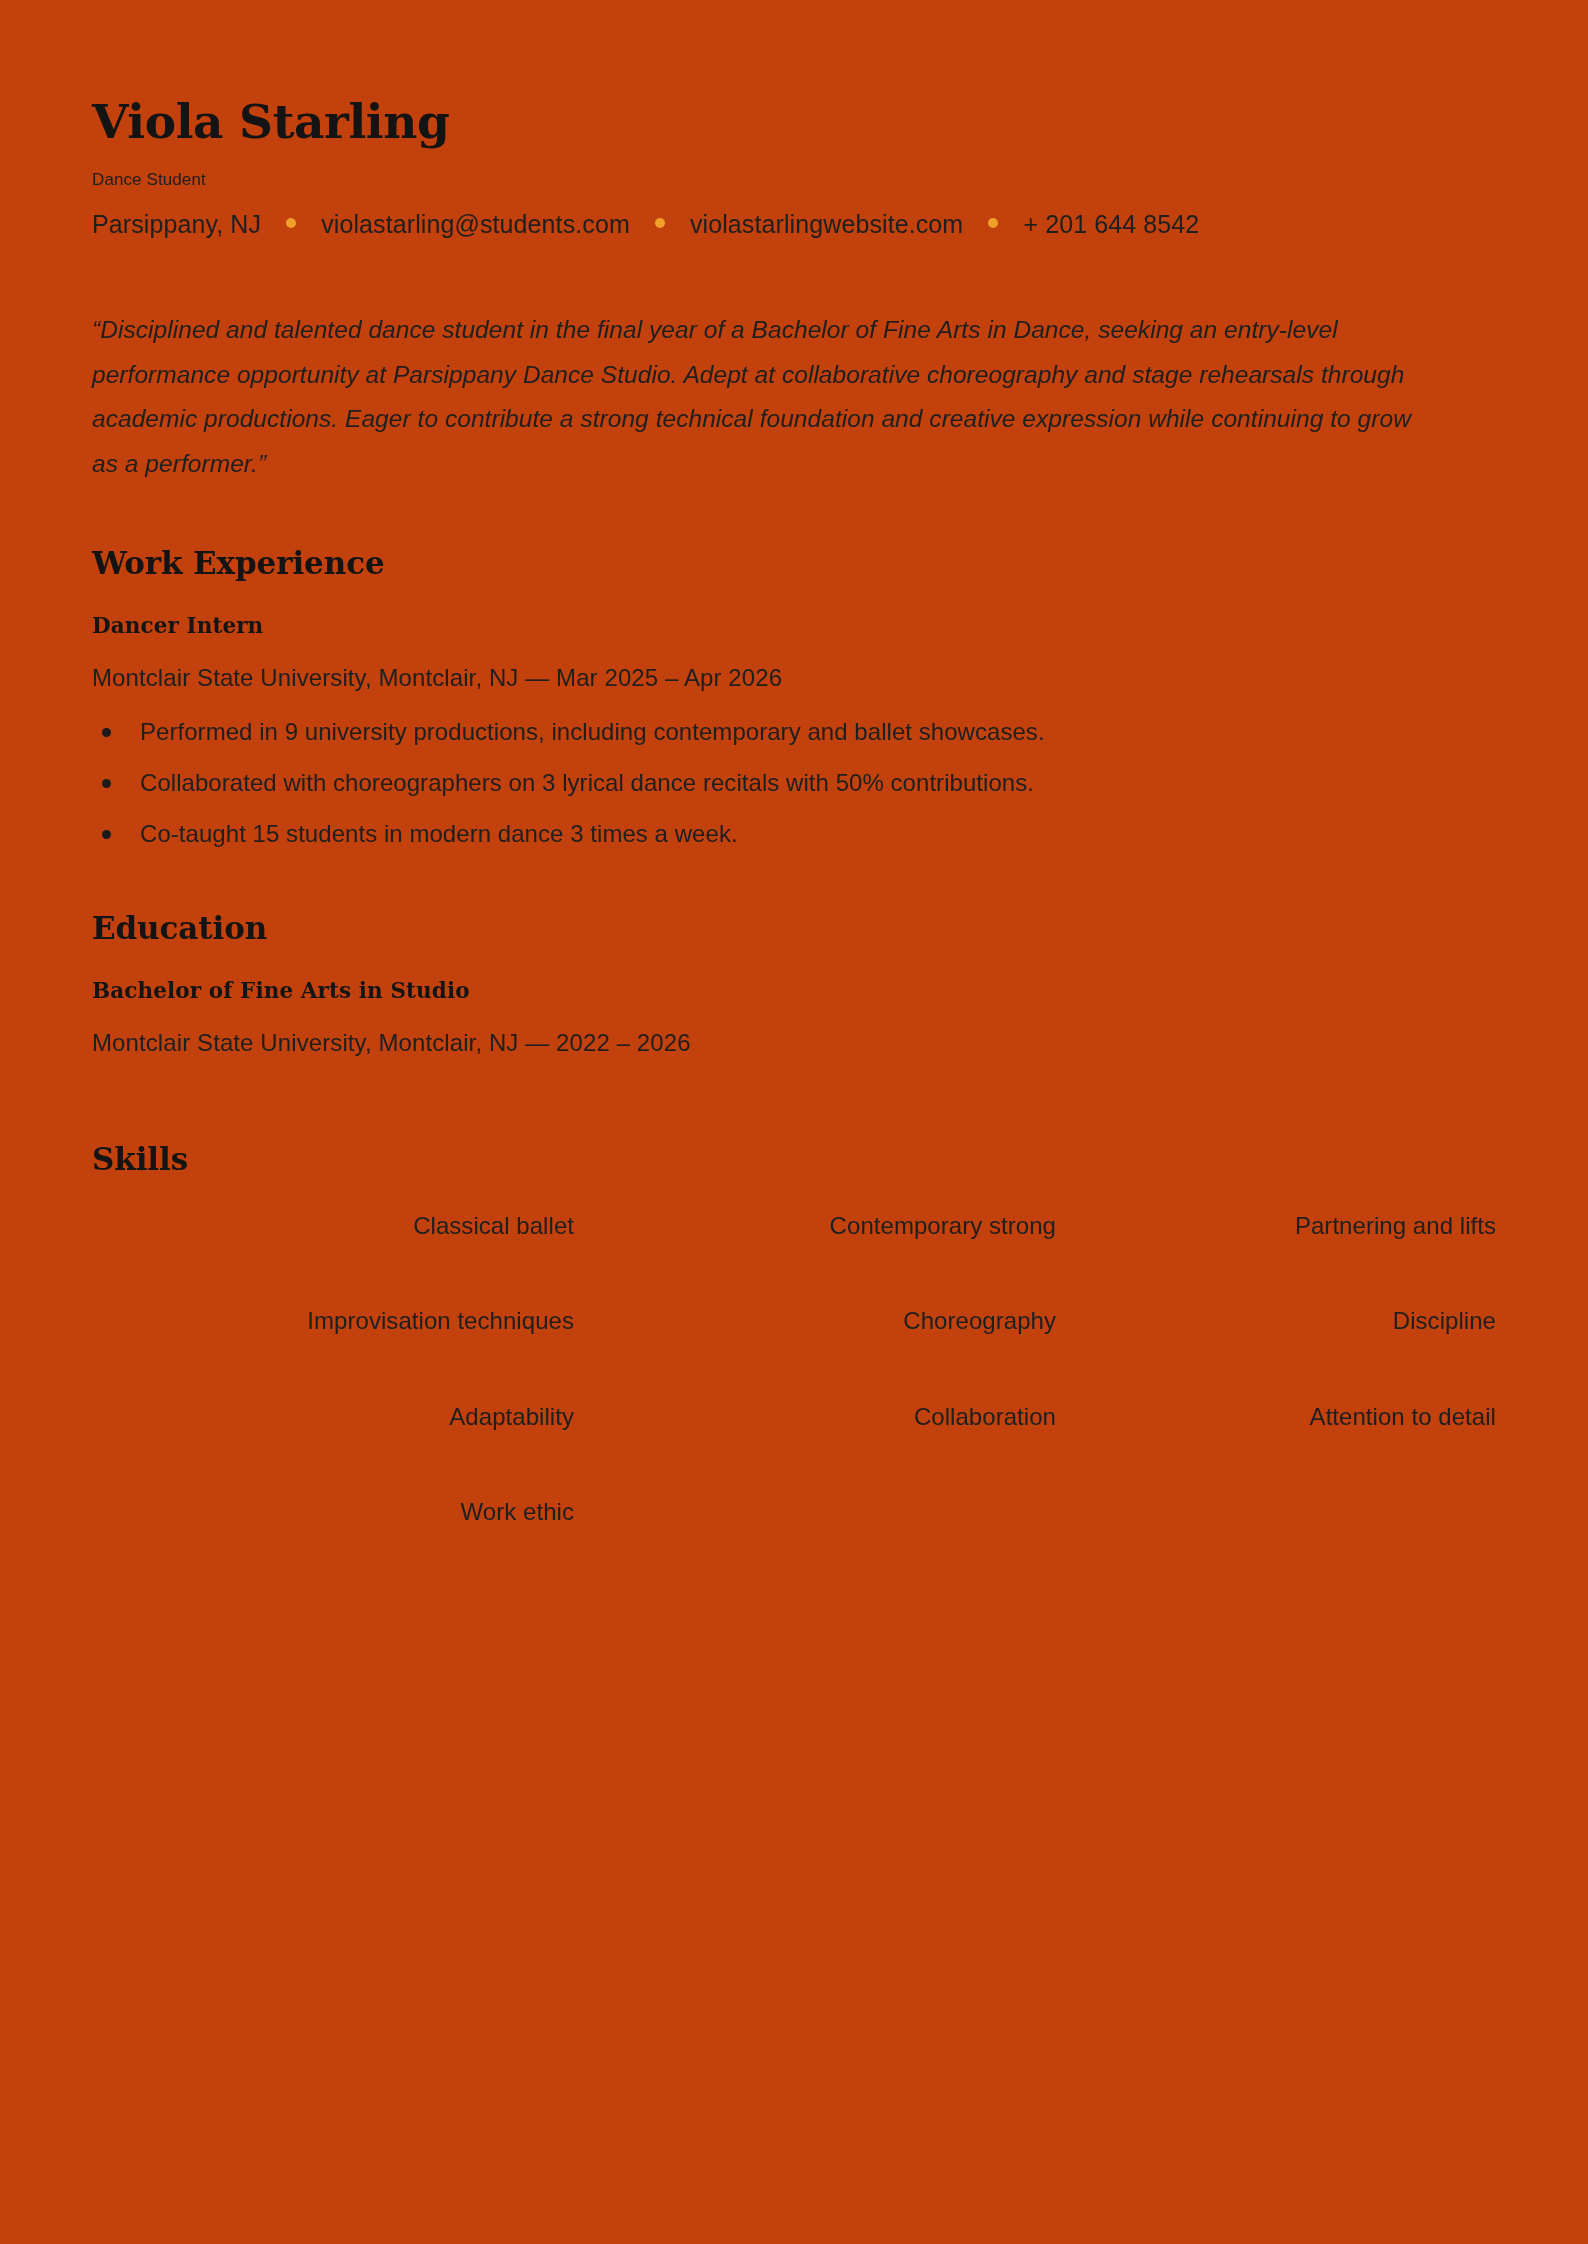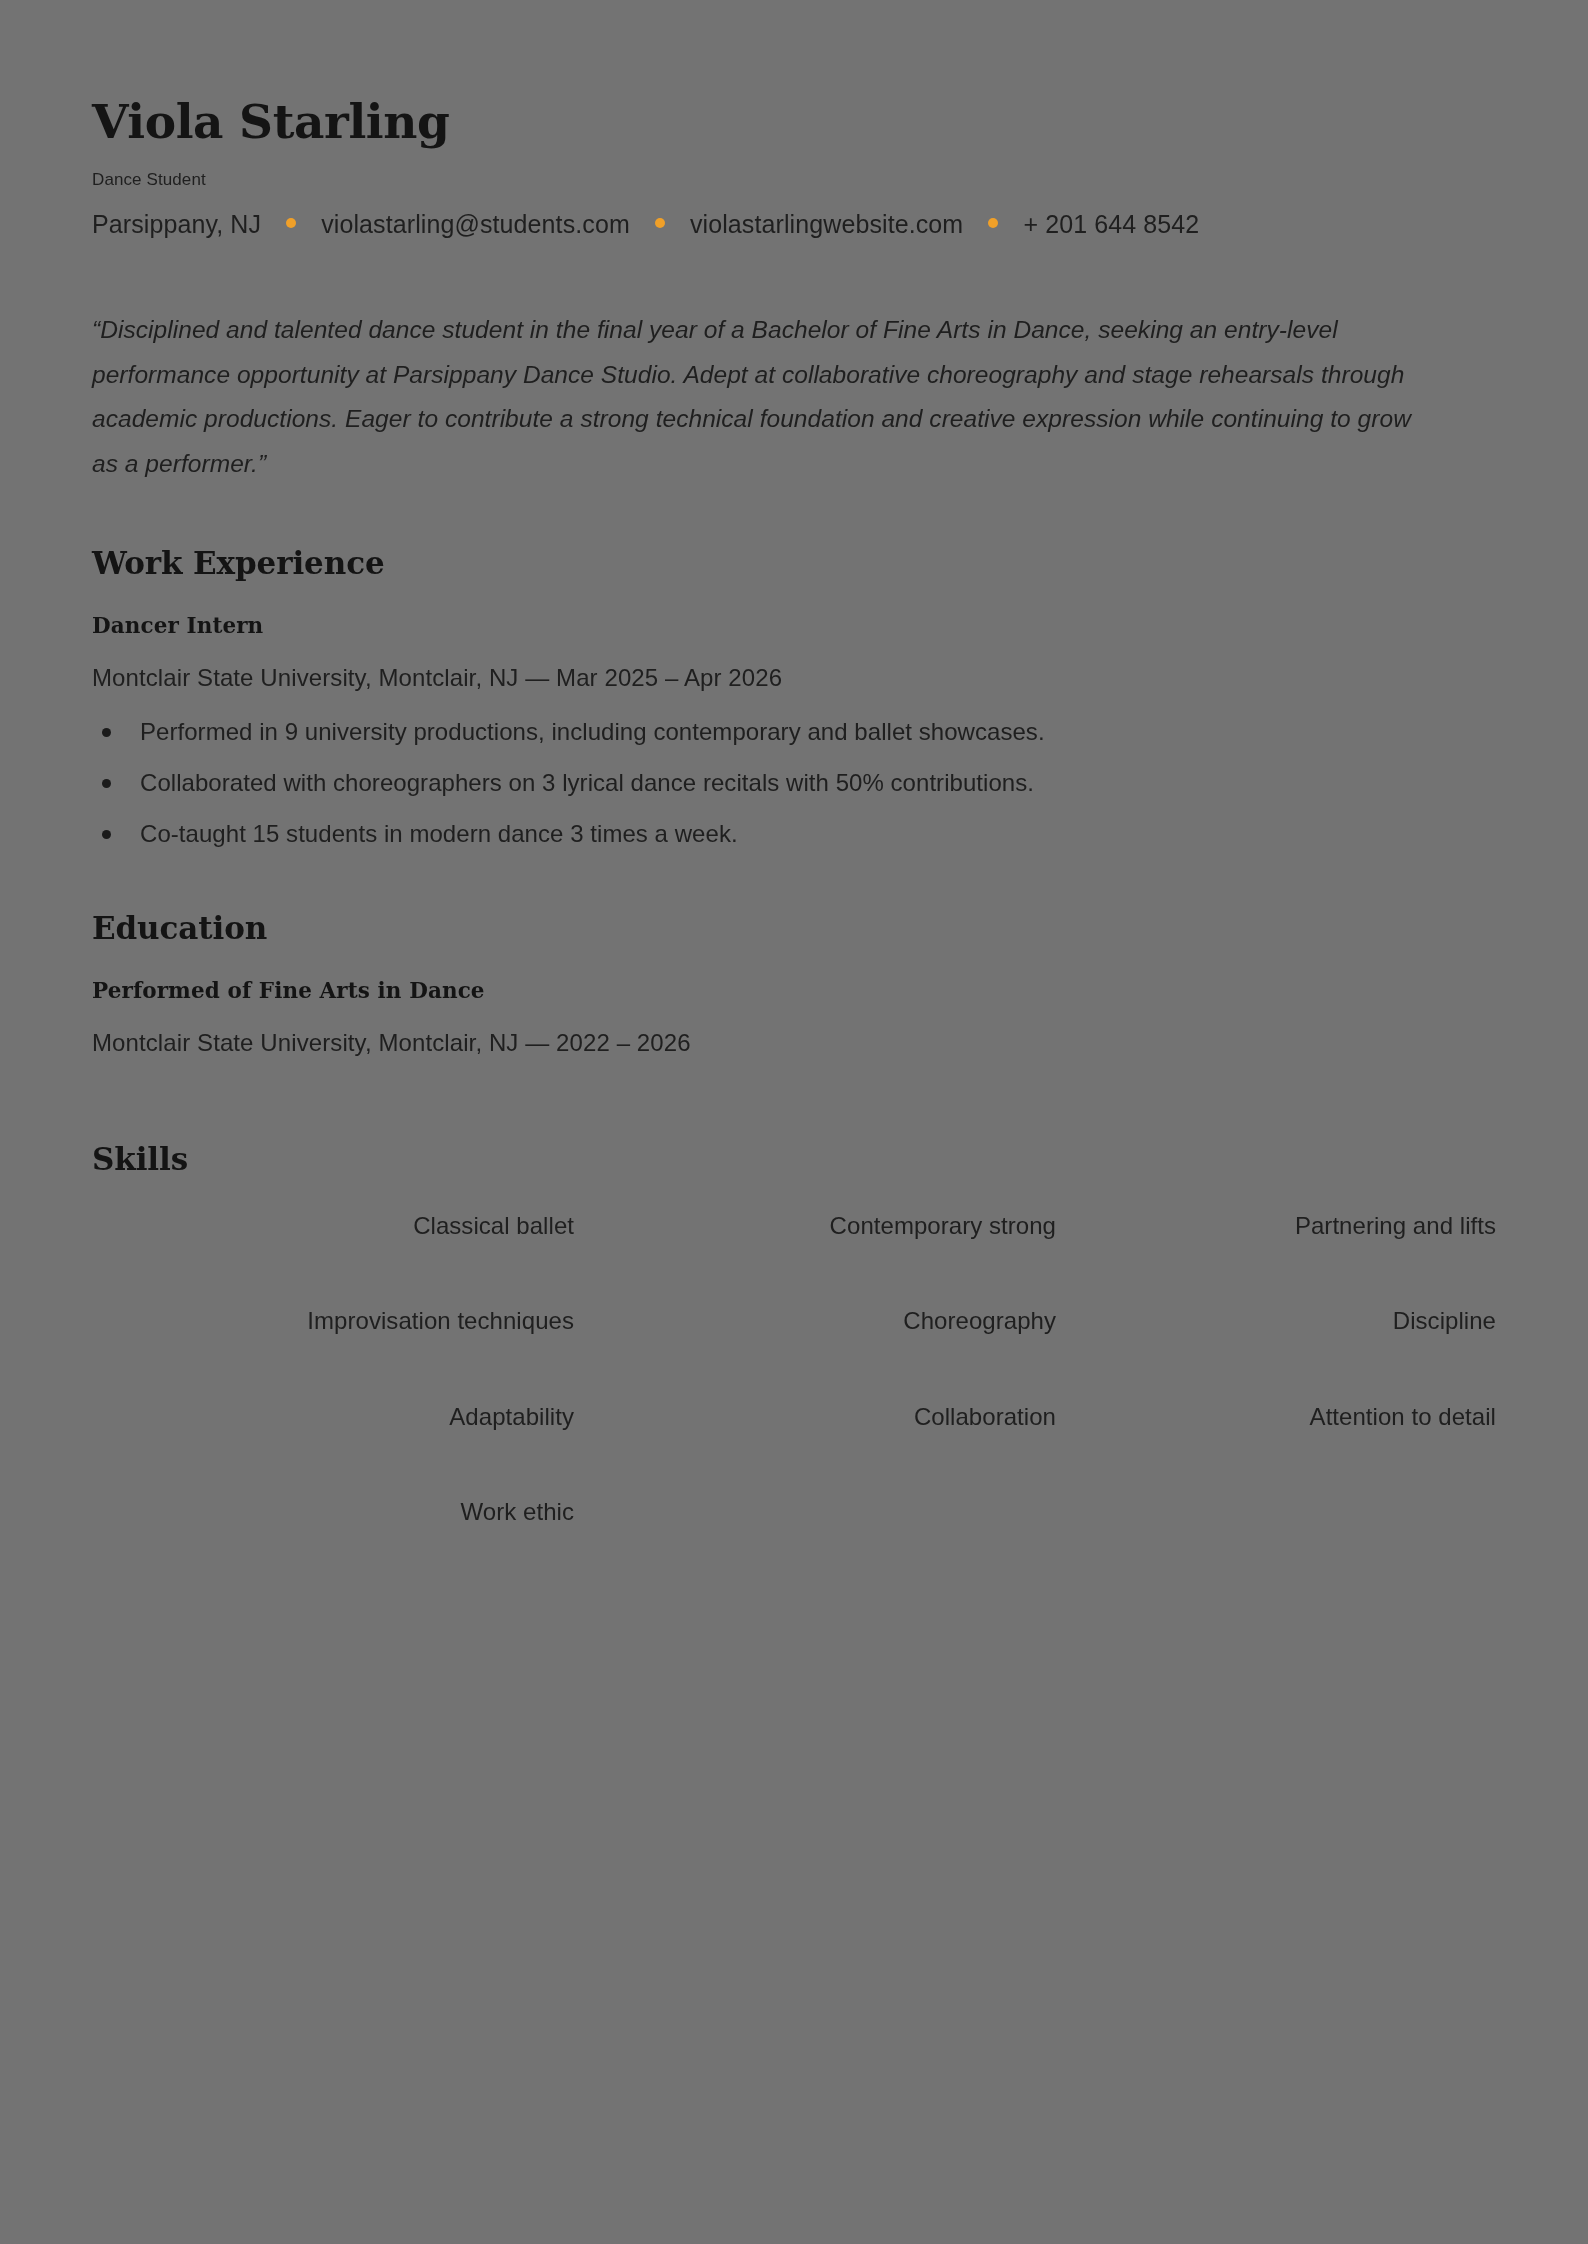--- a/index.html
+++ b/index.html
@@ -14,21 +14,21 @@
     font-family: "Liberation Sans", sans-serif;
     color: #1b1b1b;
     -webkit-font-smoothing: antialiased;
   }
 
   .page {
     position: absolute;
     left: 0; top: 0;
     width: 1588px;
     height: 2244px;
-    background: #737373;
+    background: #c2410c;
     box-sizing: border-box;
     padding: 96px 92px 0 92px;
   }
 
   
   .name {
     font-family: "DejaVu Serif", "Liberation Serif", serif;
     font-weight: 700;
     font-size: 47px;
     letter-spacing: -0.4px;
@@ -176,21 +176,21 @@
         <li>Performed in 9 university productions, including contemporary and ballet showcases.</li>
         <li>Collaborated with choreographers on 3 lyrical dance recitals with 50% contributions.</li>
         <li>Co-taught 15 students in modern dance 3 times a week.</li>
       </ul>
     </div>
   </div>
 
   <div class="section">
     <h2 class="section-title">Education</h2>
     <div>
-      <div class="entry-title">Performed of Fine Arts in Dance</div>
+      <div class="entry-title">Bachelor of Fine Arts in Studio</div>
       <div class="entry-meta">Montclair State University, Montclair, NJ — 2022 – 2026</div>
     </div>
   </div>
 
   <div class="skills-section">
     <h2 class="section-title">Skills</h2>
     <div class="skills-grid">
       <div class="skill-item">Classical ballet</div>
       <div class="skill-item">Contemporary strong</div>
       <div class="skill-item">Partnering and lifts</div>

